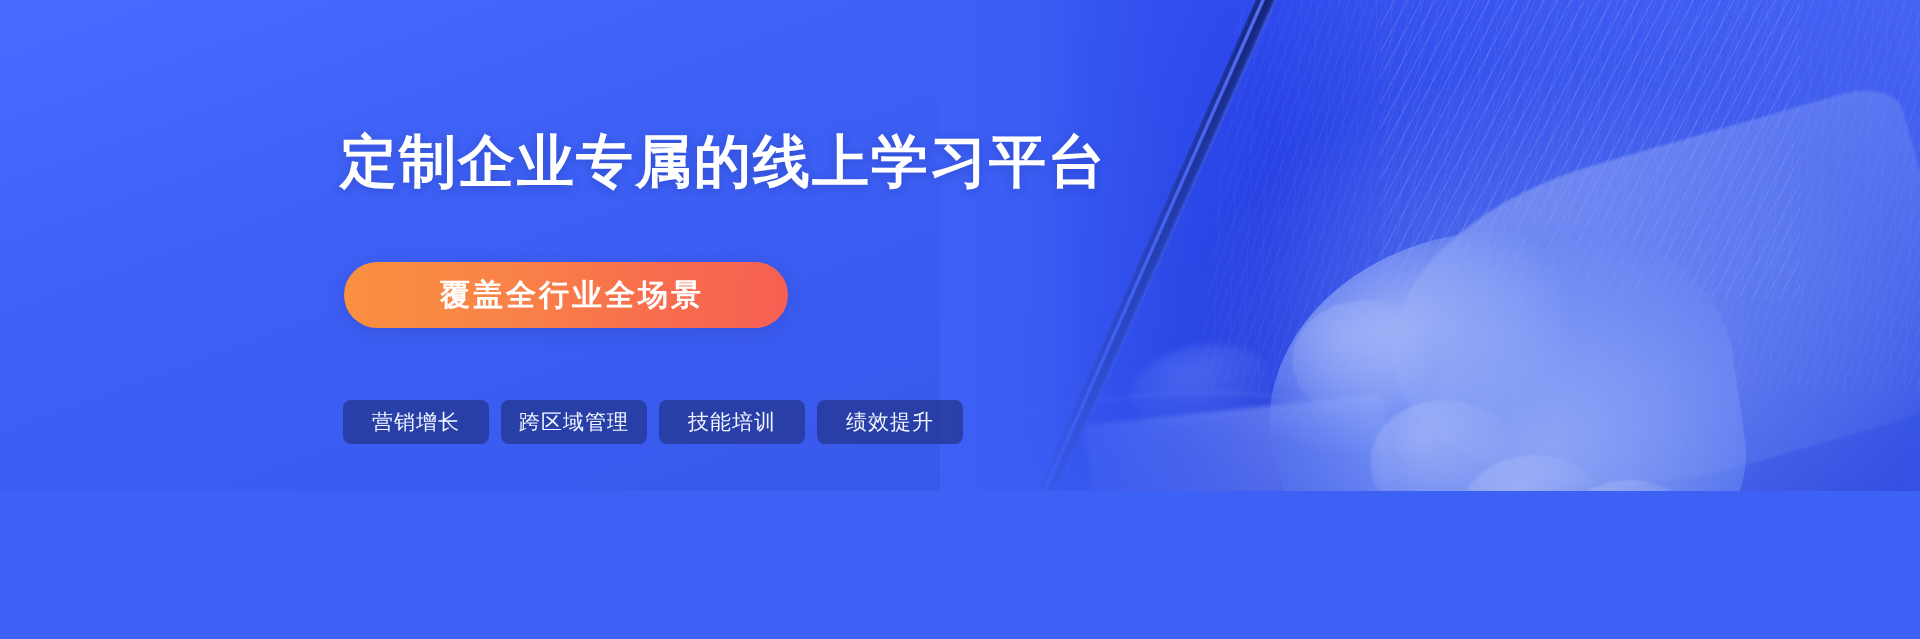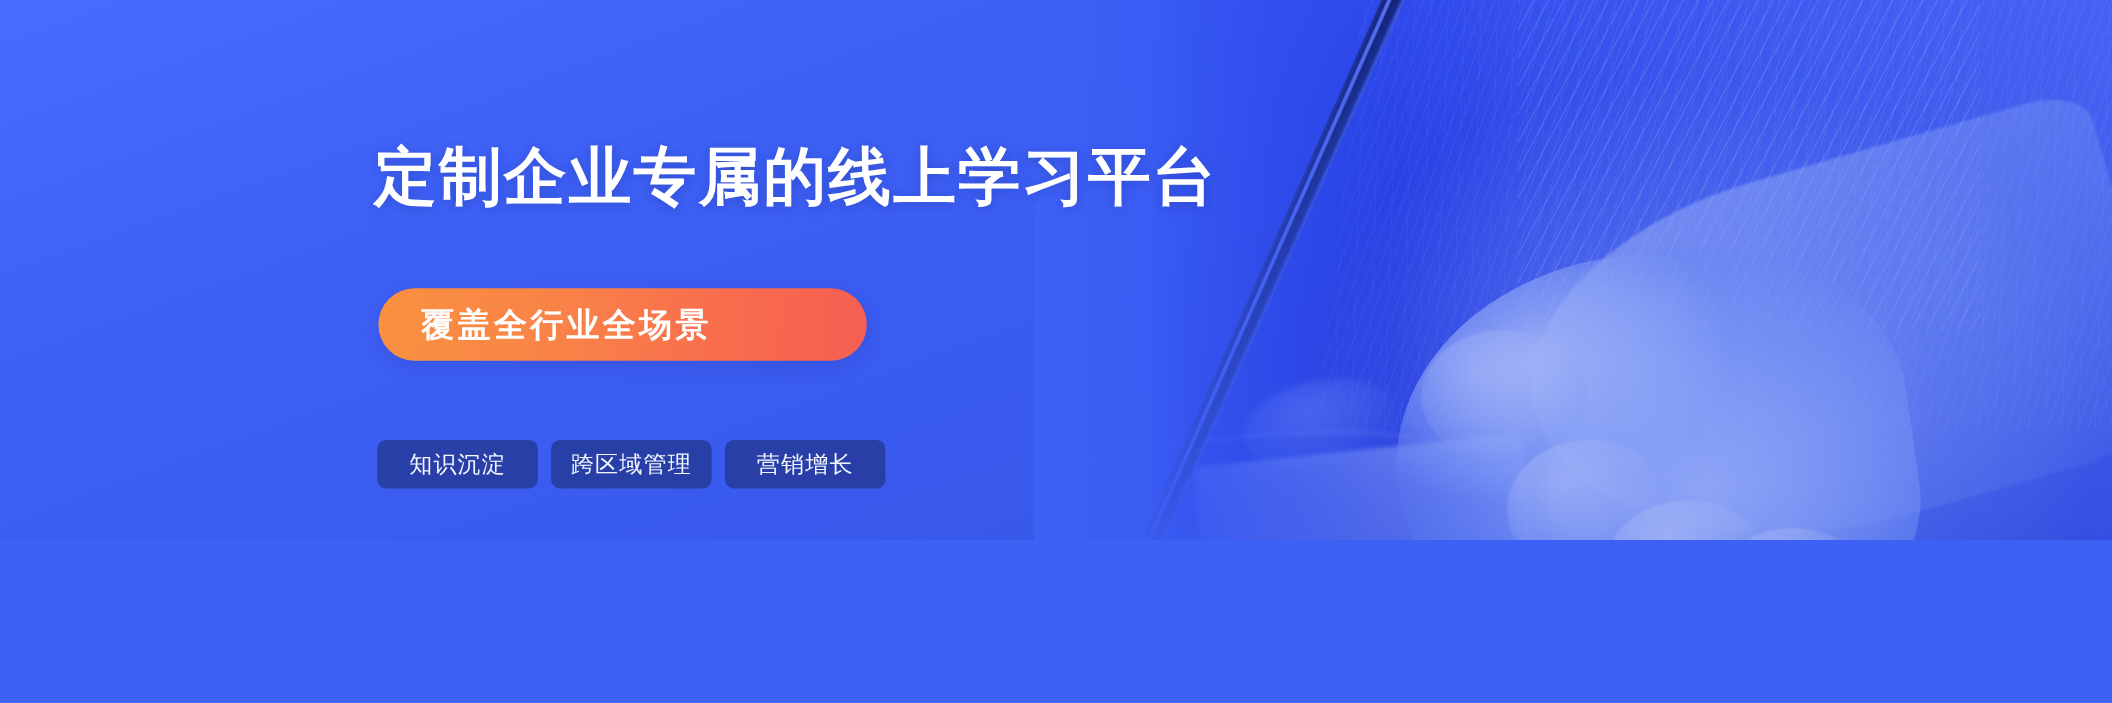--- a/index.html
+++ b/index.html
@@ -140,21 +140,21 @@
   }
 
   .pill{
     position:absolute;left:344px;top:262px;
     width:444px;height:66px;border-radius:34px;
     background:linear-gradient(92deg,#f9903f 0%,#f98248 38%,#f86c4e 72%,#f65f52 100%);
     display:flex;align-items:center;
     box-shadow:0 4px 16px rgba(40,40,120,.18);
   }
   .pill-label{
-    margin-left:39px;font-size:30px;font-weight:bold;color:#ffffff;
+    margin-left:96px;font-size:30px;font-weight:bold;color:#ffffff;
     letter-spacing:3px;white-space:nowrap;
   }
 
   .tag-grid{
     position:absolute;left:343px;top:400px;
     display:grid;grid-template-columns:repeat(4,146px);
     grid-auto-rows:44px;column-gap:12px;row-gap:12px;
   }
   .tag{
     border-radius:8px;
@@ -194,19 +194,20 @@
 
   <div class="content">
 
     <div class="headline">定制企业专属的线上学习平台</div>
 
     <div class="pill">
       <span class="pill-label">覆盖全行业全场景</span>
     </div>
 
     <div class="tag-grid">
-      <div class="tag">知识沉淀</div>
+      <div class="tag">营销增长</div>
       <div class="tag">跨区域管理</div>
-      <div class="tag">营销增长</div>
+      <div class="tag">技能培训</div>
+      <div class="tag">绩效提升</div>
     </div>
 
   </div>
 </div>
 
 </body></html>

